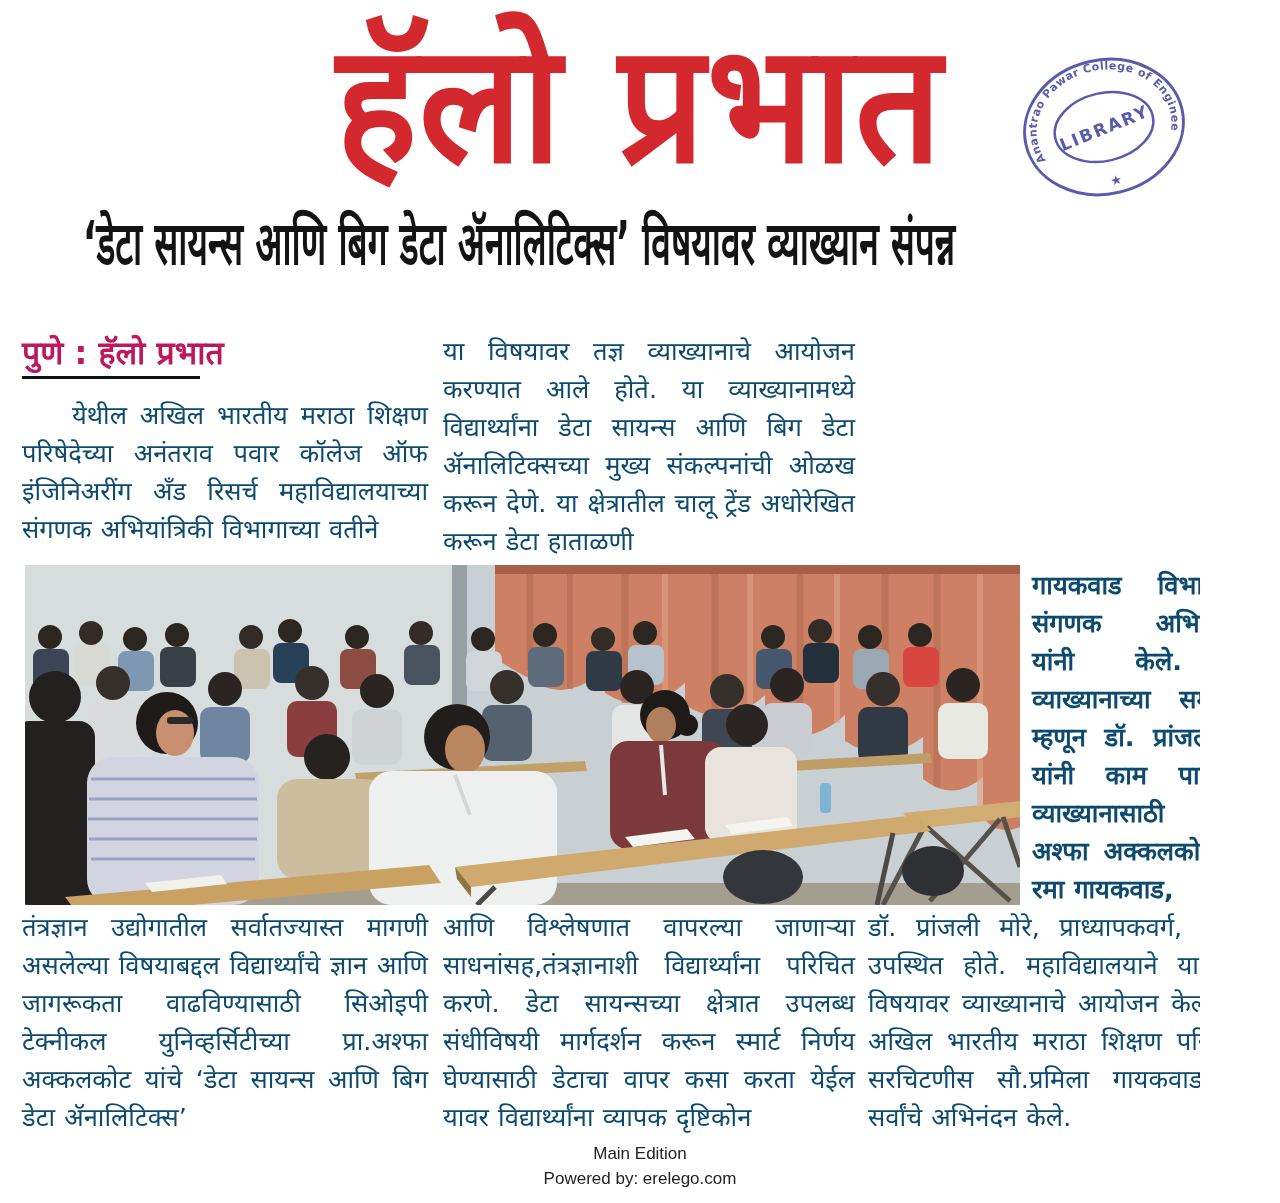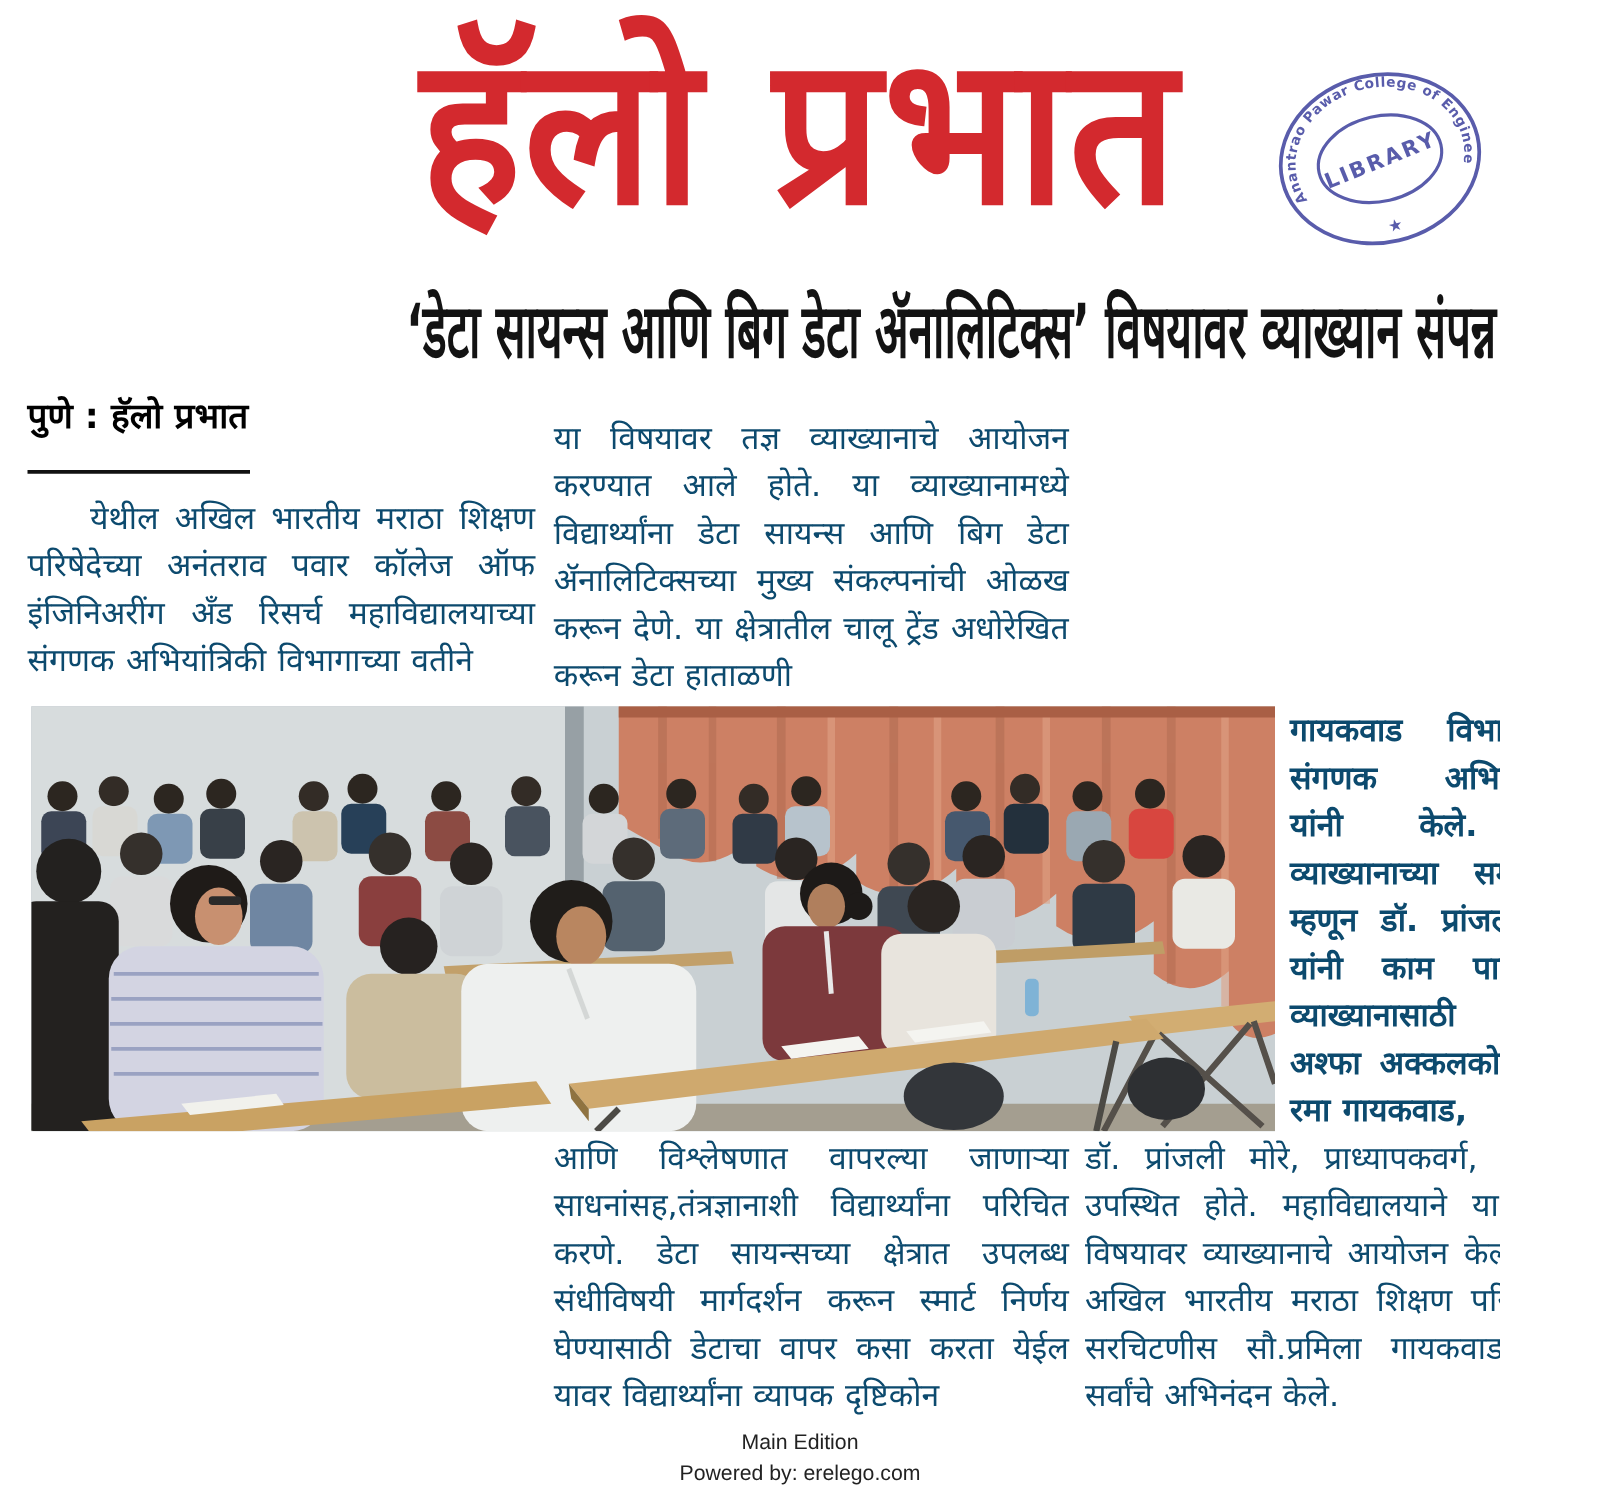--- a/index.html
+++ b/index.html
@@ -11,27 +11,27 @@
   .masthead{position:absolute;top:-6px;left:0;width:1280px;height:210px;text-align:center;}
   .masthead-title{
     display:inline-block;font-size:152px;line-height:205px;font-weight:900;
     color:#d3292e;letter-spacing:2px;transform:scaleY(1.08);transform-origin:center top;
     white-space:nowrap;
   }
   
   .stamp{position:absolute;top:52px;right:10px;width:172px;height:150px;transform:rotate(-13deg);opacity:.92;}
   .stamp svg{width:100%;height:100%;}
   
-  .headline{position:absolute;top:222px;left:0;width:1280px;text-align:right;}
+  .headline{position:absolute;top:200px;left:0;width:1280px;text-align:left;}
   .headline-inner{
     display:inline-block;white-space:nowrap;font-weight:800;color:#131313;
     font-size:42px;transform:scale(0.84,1.42);transform-origin:center top;letter-spacing:0;
   }
   
-  .byline{position:absolute;top:312px;left:22px;font-size:28px;font-weight:700;color:#000000;}
+  .byline{position:absolute;top:330px;left:22px;font-size:32px;font-weight:700;color:#be185d;}
   .byline-rule{position:absolute;top:376px;left:22px;width:178px;height:3px;background:#111;}
   
   .para{
     position:absolute;font-size:25.5px;line-height:38px;text-align:justify;color:#0c4a6e;
     word-spacing:1px;
   }
   .indent{text-indent:50px;}
   .col1-top{top:396px;left:22px;width:406px;}
   .col2-top{top:332px;left:443px;width:412px;}
   .col3-top{top:332px;left:868px;width:400px;}
@@ -273,20 +273,21 @@
 
       <g>
         <ellipse cx="738" cy="312" rx="40" ry="27" fill="#33363a"></ellipse>
         <ellipse cx="908" cy="306" rx="31" ry="25" fill="#2e3033"></ellipse>
       </g>
     </svg>
   </div>
 
   <div class="para col3-side">गायकवाड विभागप्रमुख संगणक अभियांत्रिकी यांनी केले. तर व्याख्यानाच्या समन्वयक म्हणून डॉ. प्रांजली मोरे यांनी काम पाहिले.या व्याख्यानासाठी प्रा. अश्फा अक्कलकोट, डॉ. रमा गायकवाड,</div>
 
+  <div class="para col1-bottom">तंत्रज्ञान उद्योगातील सर्वातज्यास्त मागणी असलेल्या विषयाबद्दल विद्यार्थ्यांचे ज्ञान आणि जागरूकता वाढविण्यासाठी सिओइपी टेक्नीकल युनिव्हर्सिटीच्या प्रा.अश्फा अक्कलकोट यांचे ‘डेटा सायन्स आणि बिग डेटा ॲनालिटिक्स’</div>
   <div class="para col3-bottom">डॉ. प्रांजली मोरे, प्राध्यापकवर्ग, विद्यार्थी उपस्थित होते. महाविद्यालयाने या नवीन विषयावर व्याख्यानाचे आयोजन केल्याबद्दल अखिल भारतीय मराठा शिक्षण परिषेदेच्या सरचिटणीस सौ.प्रमिला गायकवाड यांनी सर्वांचे अभिनंदन केले.</div>
   <div class="para col2-bottom">आणि विश्लेषणात वापरल्या जाणाऱ्या साधनांसह,तंत्रज्ञानाशी विद्यार्थ्यांना परिचित करणे. डेटा सायन्सच्या क्षेत्रात उपलब्ध संधीविषयी मार्गदर्शन करून स्मार्ट निर्णय घेण्यासाठी डेटाचा वापर कसा करता येईल यावर विद्यार्थ्यांना व्यापक दृष्टिकोन</div>
 
   <div class="footer">
     <div>Main Edition</div>
     <div>Powered by: erelego.com</div>
   </div>
 
 </div>
 

